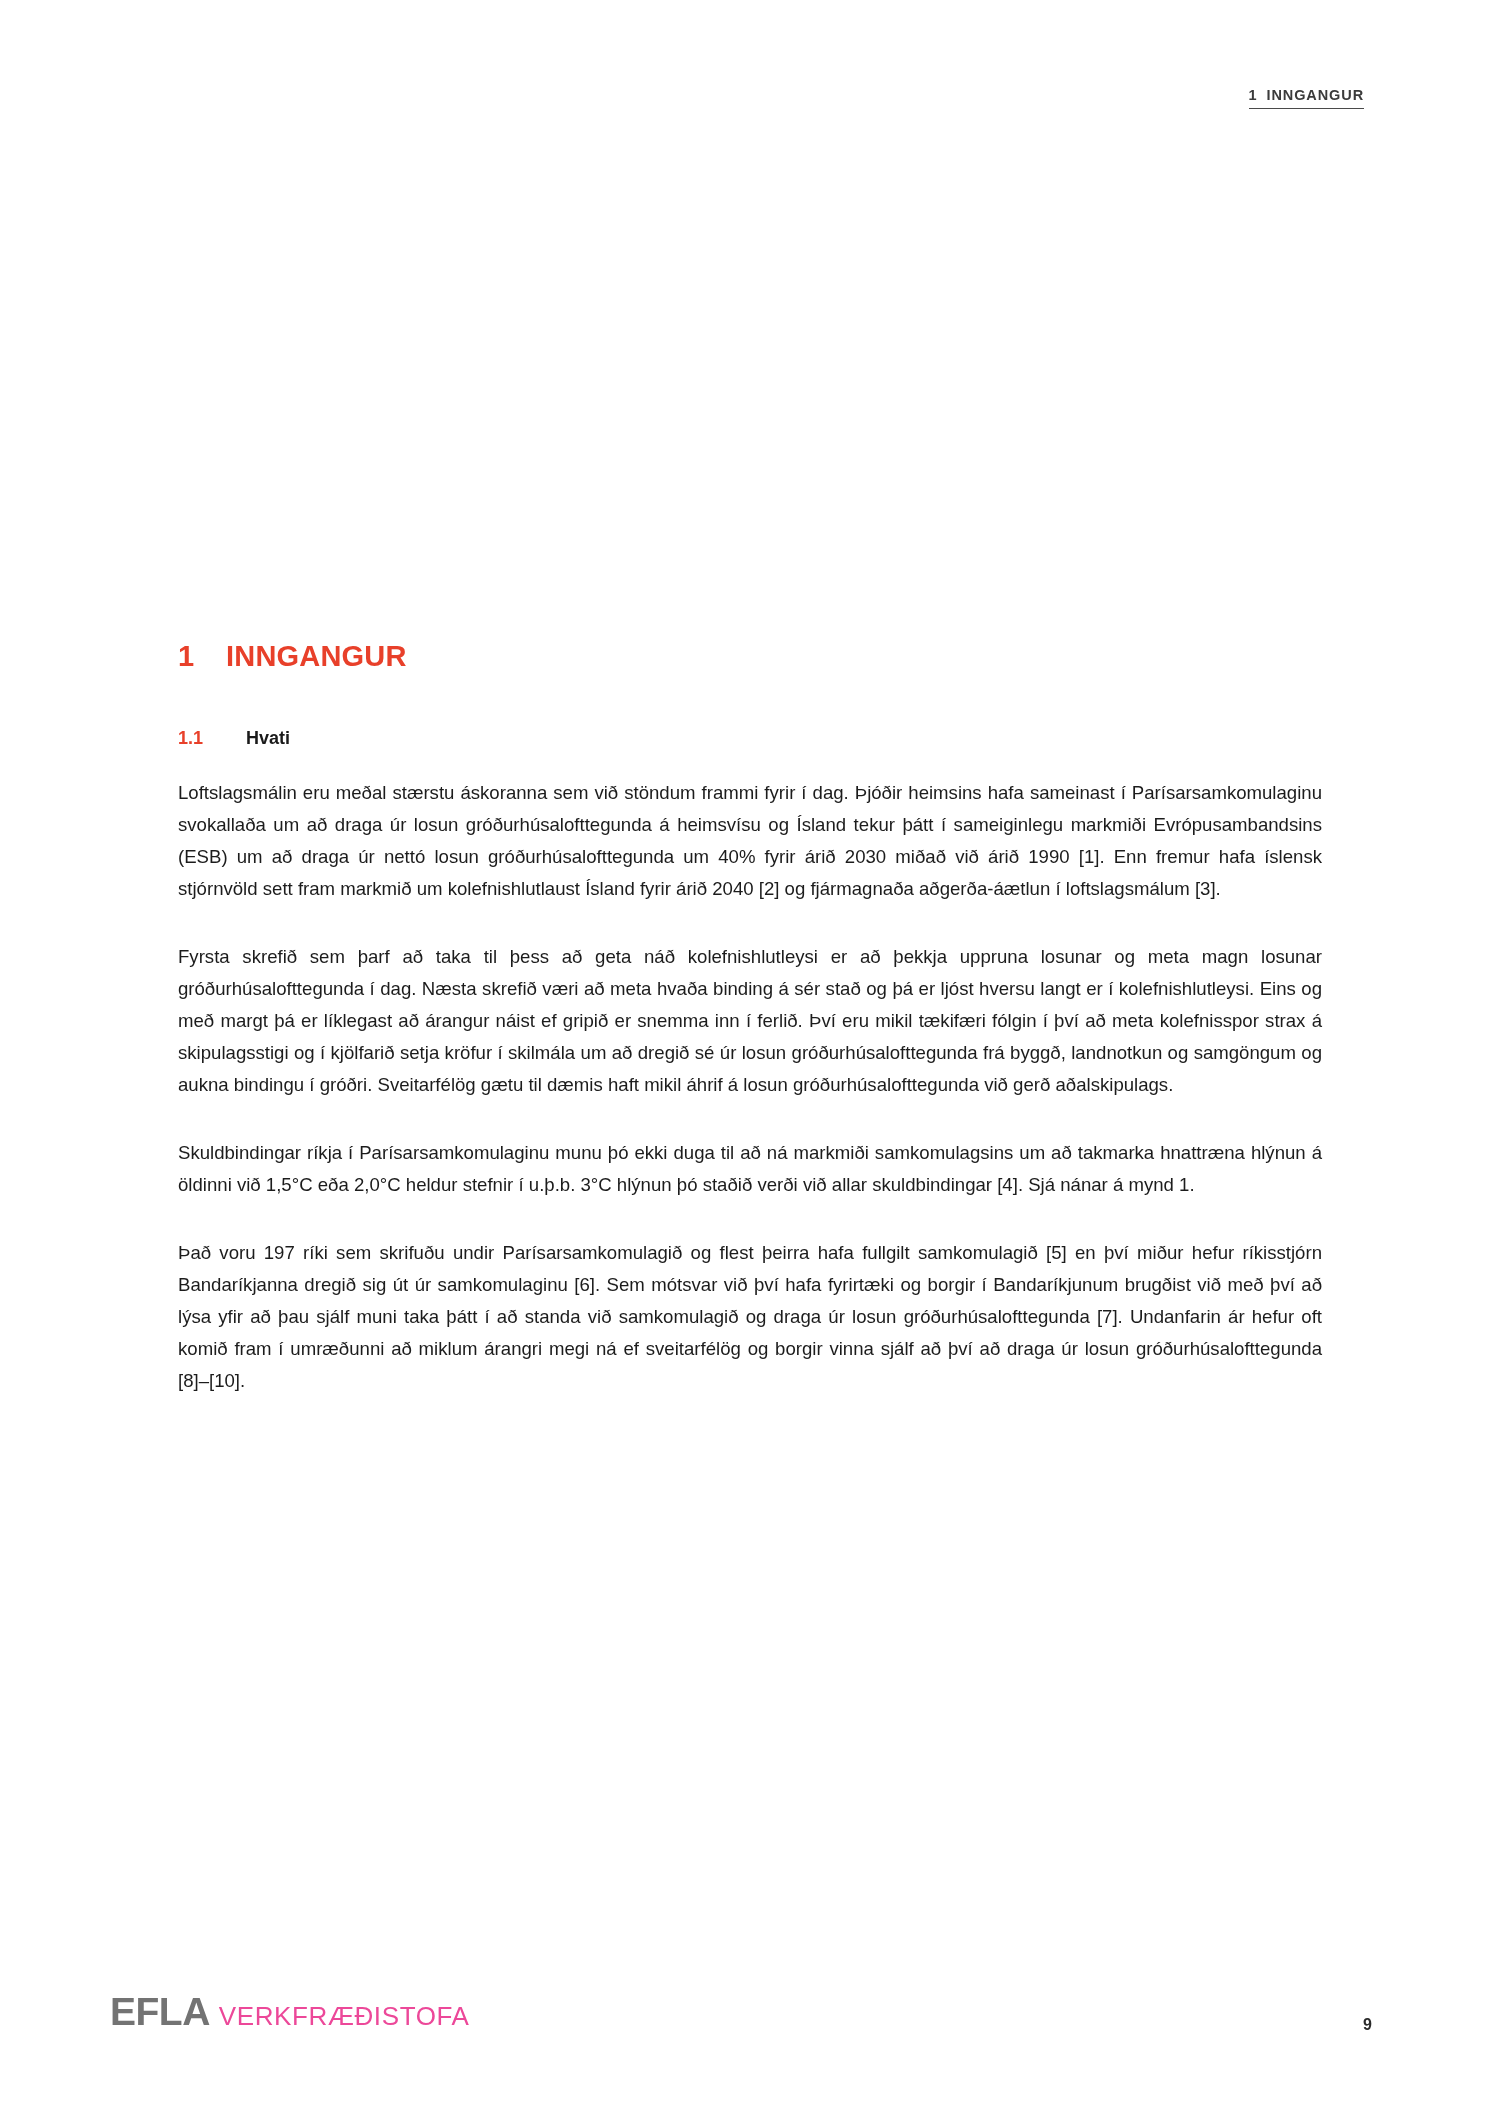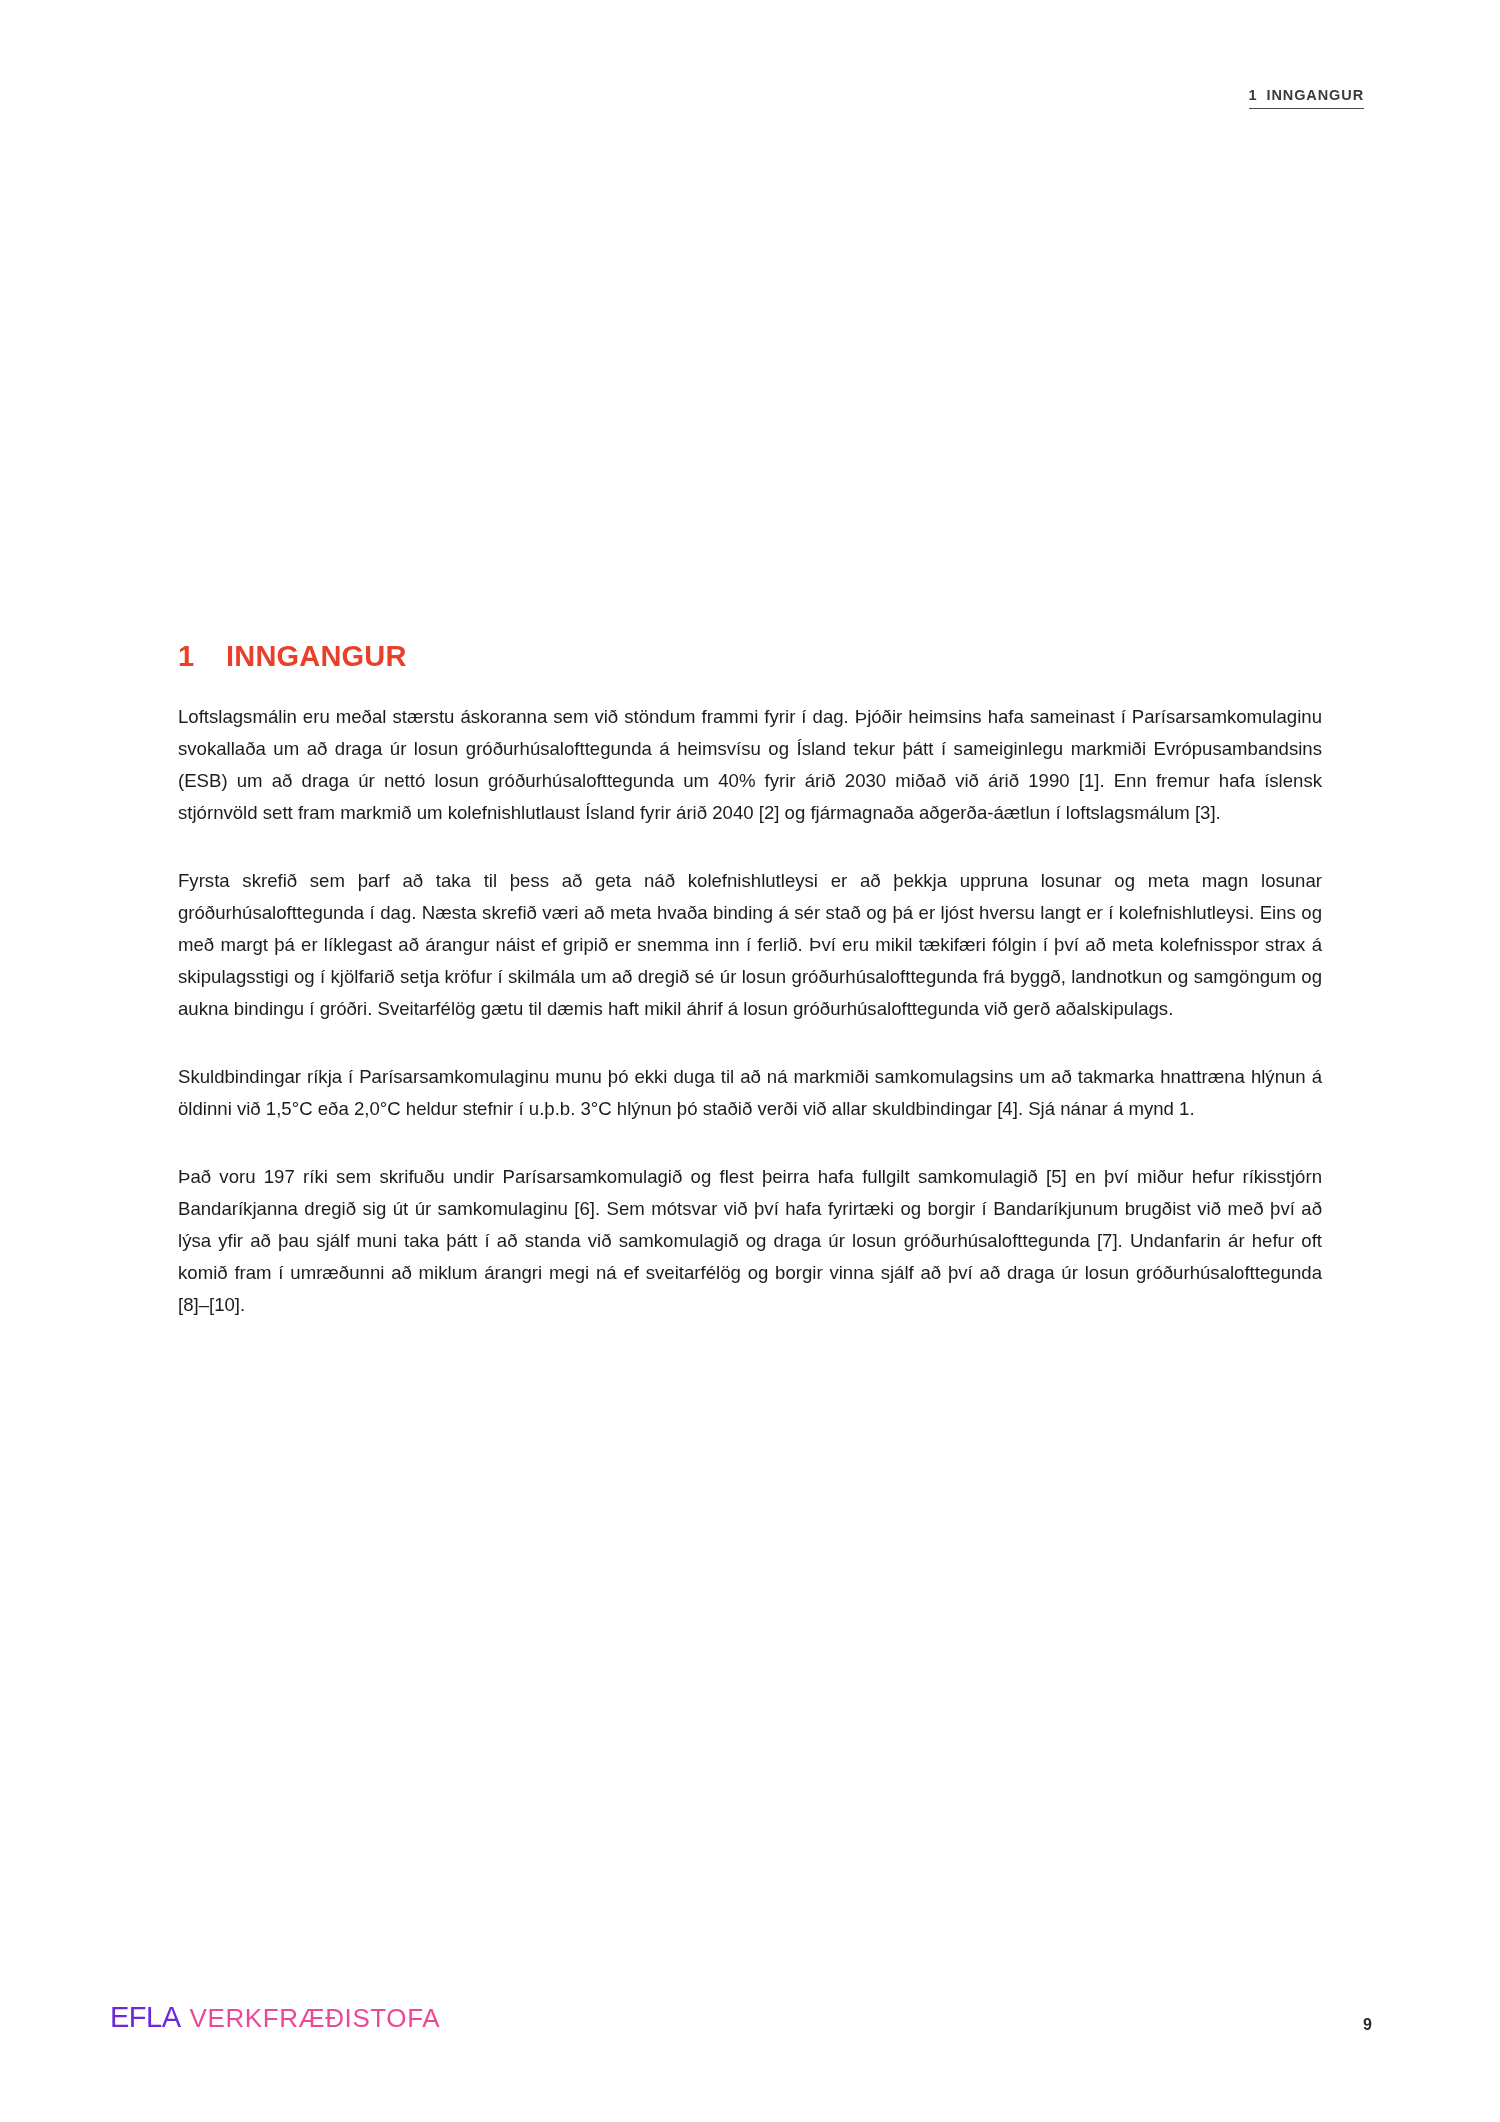--- a/index.html
+++ b/index.html
@@ -98,23 +98,23 @@
     display: flex;
     align-items: flex-end;
     justify-content: space-between;
   }
   .logo {
     display: flex;
     align-items: baseline;
     white-space: nowrap;
   }
   .logo-mark {
-    font-size: 29px;
-    font-weight: normal;
-    color: #6d28d9;
+    font-size: 39px;
+    font-weight: bold;
+    color: #737373;
     letter-spacing: -0.5px;
   }
   .logo-word {
     font-size: 26px;
     color: #ec4899;
     letter-spacing: 0.6px;
     margin-left: 9px;
     font-weight: 300;
   }
   .page-number {
@@ -134,20 +134,24 @@
     </div>
   </div>
 
   <div class="content">
 
     <h1 class="chapter">
       <span class="h-num">1</span>
       <span class="h-title">INNGANGUR</span>
     </h1>
 
+    <h2 class="section">
+      <span class="h-num">1.1</span>
+      <span class="h-title">Hvati</span>
+    </h2>
 
     <p class="body-par first">Loftslagsmálin eru meðal stærstu áskoranna sem við stöndum frammi fyrir í dag. Þjóðir heimsins hafa sameinast í Parísarsamkomulaginu svokallaða um að draga úr losun gróðurhúsalofttegunda á heimsvísu og Ísland tekur þátt í sameiginlegu markmiði Evrópusambandsins (ESB) um að draga úr nettó losun gróðurhúsalofttegunda um 40% fyrir árið 2030 miðað við árið 1990 [1]. Enn fremur hafa íslensk stjórnvöld sett fram markmið um kolefnishlutlaust Ísland fyrir árið 2040 [2] og fjármagnaða aðgerða-áætlun í loftslagsmálum [3].</p>
     <p class="body-par">Fyrsta skrefið sem þarf að taka til þess að geta náð kolefnishlutleysi er að þekkja uppruna losunar og meta magn losunar gróðurhúsalofttegunda í dag. Næsta skrefið væri að meta hvaða binding á sér stað og þá er ljóst hversu langt er í kolefnishlutleysi. Eins og með margt þá er líklegast að árangur náist ef gripið er snemma inn í ferlið. Því eru mikil tækifæri fólgin í því að meta kolefnisspor strax á skipulagsstigi og í kjölfarið setja kröfur í skilmála um að dregið sé úr losun gróðurhúsalofttegunda frá byggð, landnotkun og samgöngum og aukna bindingu í gróðri. Sveitarfélög gætu til dæmis haft mikil áhrif á losun gróðurhúsalofttegunda við gerð aðalskipulags.</p>
     <p class="body-par">Skuldbindingar ríkja í Parísarsamkomulaginu munu þó ekki duga til að ná markmiði samkomulagsins um að takmarka hnattræna hlýnun á öldinni við 1,5°C eða 2,0°C heldur stefnir í u.þ.b. 3°C hlýnun þó staðið verði við allar skuldbindingar [4]. Sjá nánar á mynd 1.</p>
     <p class="body-par">Það voru 197 ríki sem skrifuðu undir Parísarsamkomulagið og flest þeirra hafa fullgilt samkomulagið [5] en því miður hefur ríkisstjórn Bandaríkjanna dregið sig út úr samkomulaginu [6]. Sem mótsvar við því hafa fyrirtæki og borgir í Bandaríkjunum brugðist við með því að lýsa yfir að þau sjálf muni taka þátt í að standa við samkomulagið og draga úr losun gróðurhúsalofttegunda [7]. Undanfarin ár hefur oft komið fram í umræðunni að miklum árangri megi ná ef sveitarfélög og borgir vinna sjálf að því að draga úr losun gróðurhúsalofttegunda [8]–[10].</p>
 
   </div>
 
   <div class="footer">
     <div class="logo">

